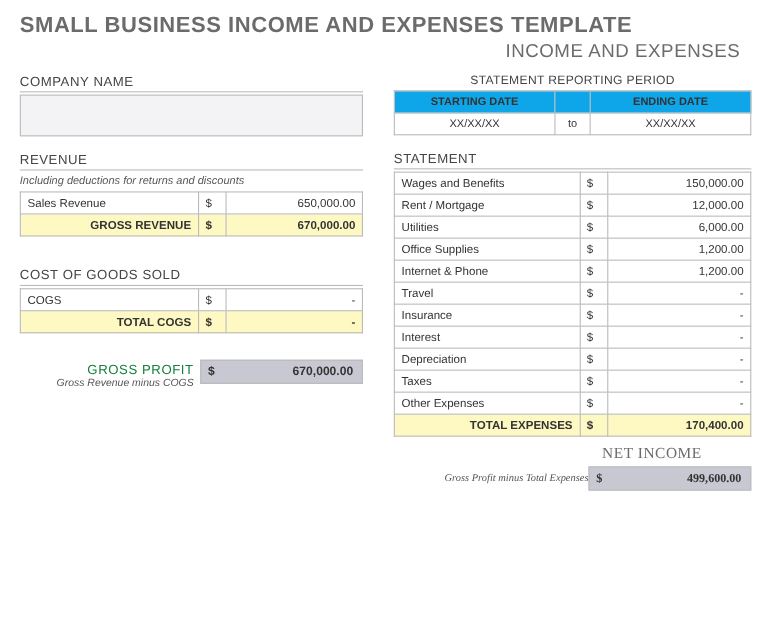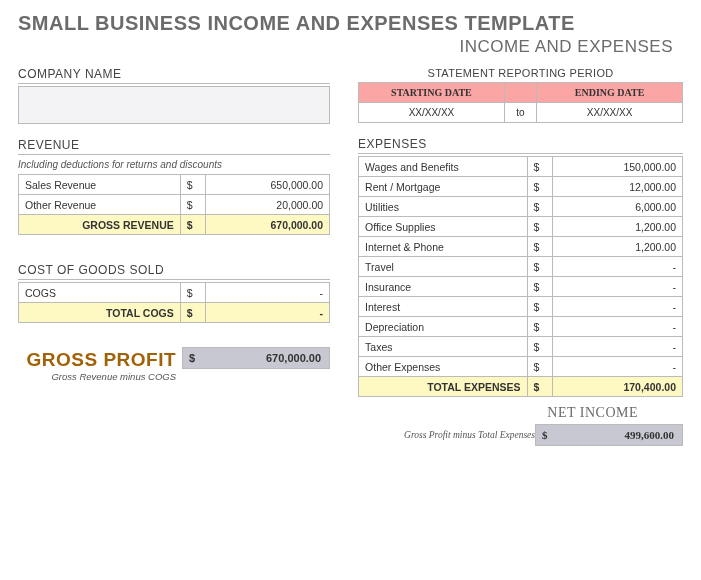--- a/index.html
+++ b/index.html
@@ -84,40 +84,38 @@
     border-collapse: collapse;
   }
   table.period-table td {
     border: 1px solid #bbb;
     padding: 3px 4px;
     font-size: 10px;
     text-align: center;
     height: 20px;
   }
   table.period-table tr.head-row td {
-    background: #fca5a5;
-    font-weight: bold;
-    font-family: Liberation Serif, serif;
+    background: #0ea5e9;
+    font-weight: bold;
   }
   .summary-row {
     display: flex;
     justify-content: flex-end;
     align-items: flex-start;
     margin-top: 4px;
   }
   .summary-label-block {
     text-align: right;
     padding-right: 6px;
     padding-top: 2px;
   }
   .summary-heading {
-    font-size: 19px;
-    color: #a16207;
-    letter-spacing: 0.5px;
-    font-weight: bold;
+    font-size: 12px;
+    color: #15803d;
+    letter-spacing: 0.5px;
   }
   .summary-note {
     font-style: italic;
     font-size: 9.5px;
     color: #555;
   }
   .summary-value-box {
     display: flex;
     border: 1px solid #bbb;
     background: #c7c8d1;
@@ -171,25 +169,20 @@
     <div class="gap-block"></div>
 
     <div class="section-header">REVENUE</div>
     <div class="italic-note">Including deductions for returns and discounts</div>
     <table class="data-table">
       <tbody>
           <tr>
         <td class="label-cell">Sales Revenue</td>
         <td class="currency-cell">$</td>
         <td class="value-cell">650,000.00</td>
-      </tr>
-      <tr>
-        <td class="label-cell">Other Revenue</td>
-        <td class="currency-cell">$</td>
-        <td class="value-cell">20,000.00</td>
       </tr>
       <tr class="total-row">
         <td class="label-cell">GROSS REVENUE</td>
         <td class="currency-cell">$</td>
         <td class="value-cell">670,000.00</td>
       </tr>
     </tbody>
       </table>
 
     <div style="height:28px;"></div>
@@ -236,21 +229,21 @@
       <tr>
         <td>XX/XX/XX</td>
         <td>to</td>
         <td>XX/XX/XX</td>
       </tr>
     </tbody>
       </table>
 
     <div class="gap-block"></div>
 
-    <div class="section-header">EXPENSES</div>
+    <div class="section-header">STATEMENT</div>
     <table class="data-table">
       <tbody>
           <tr>
             <td class="label-cell">Wages and Benefits</td>
             <td class="currency-cell">$</td>
             <td class="value-cell">150,000.00</td>
           </tr>
       <tr>
             <td class="label-cell">Rent / Mortgage</td>
             <td class="currency-cell">$</td>

